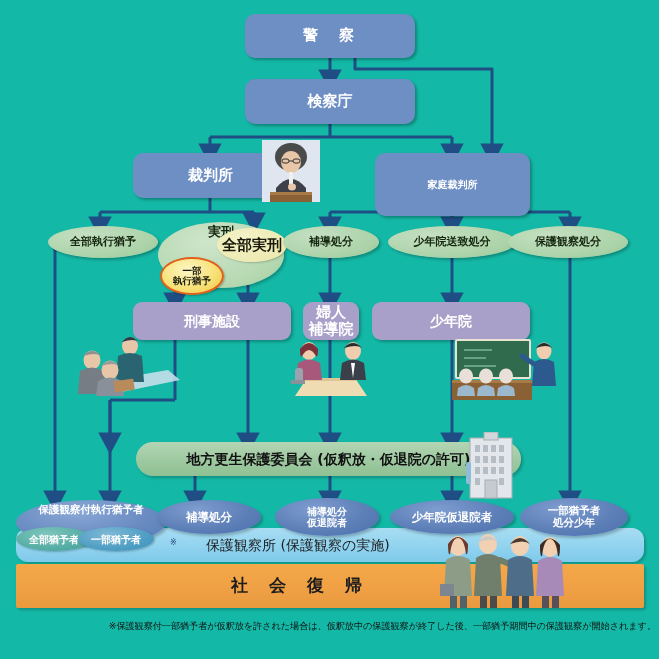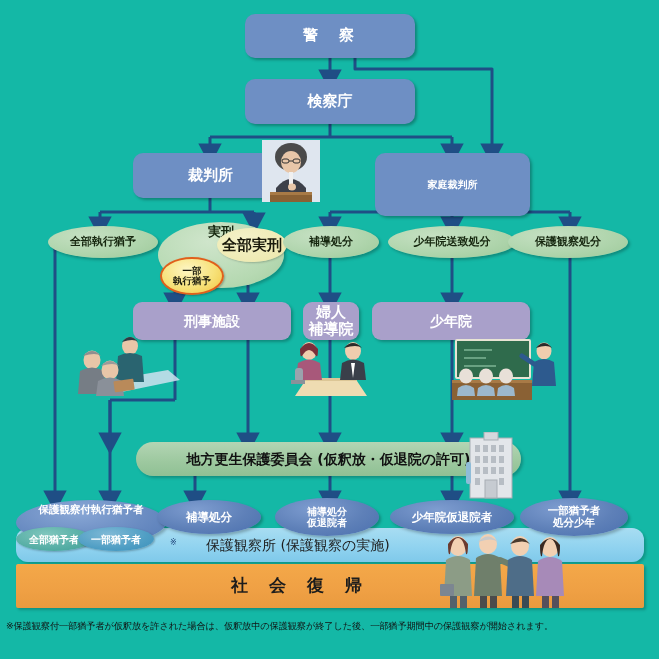--- a/index.html
+++ b/index.html
@@ -135,20 +135,21 @@
   
   .footnote{
     position:absolute;
     left:6px;
     top:620px;
     width:650px;
     font-size:9.2px;
     color:#111111;
     letter-spacing:-.1px;
     white-space:nowrap;
+    text-align:right;
   }
 
   
   .art{position:absolute;}
   .tiny-mark{position:absolute;font-size:8px;color:#23497e;}
 </style>
 </head>
 <body>
 
 <div id="stage">

